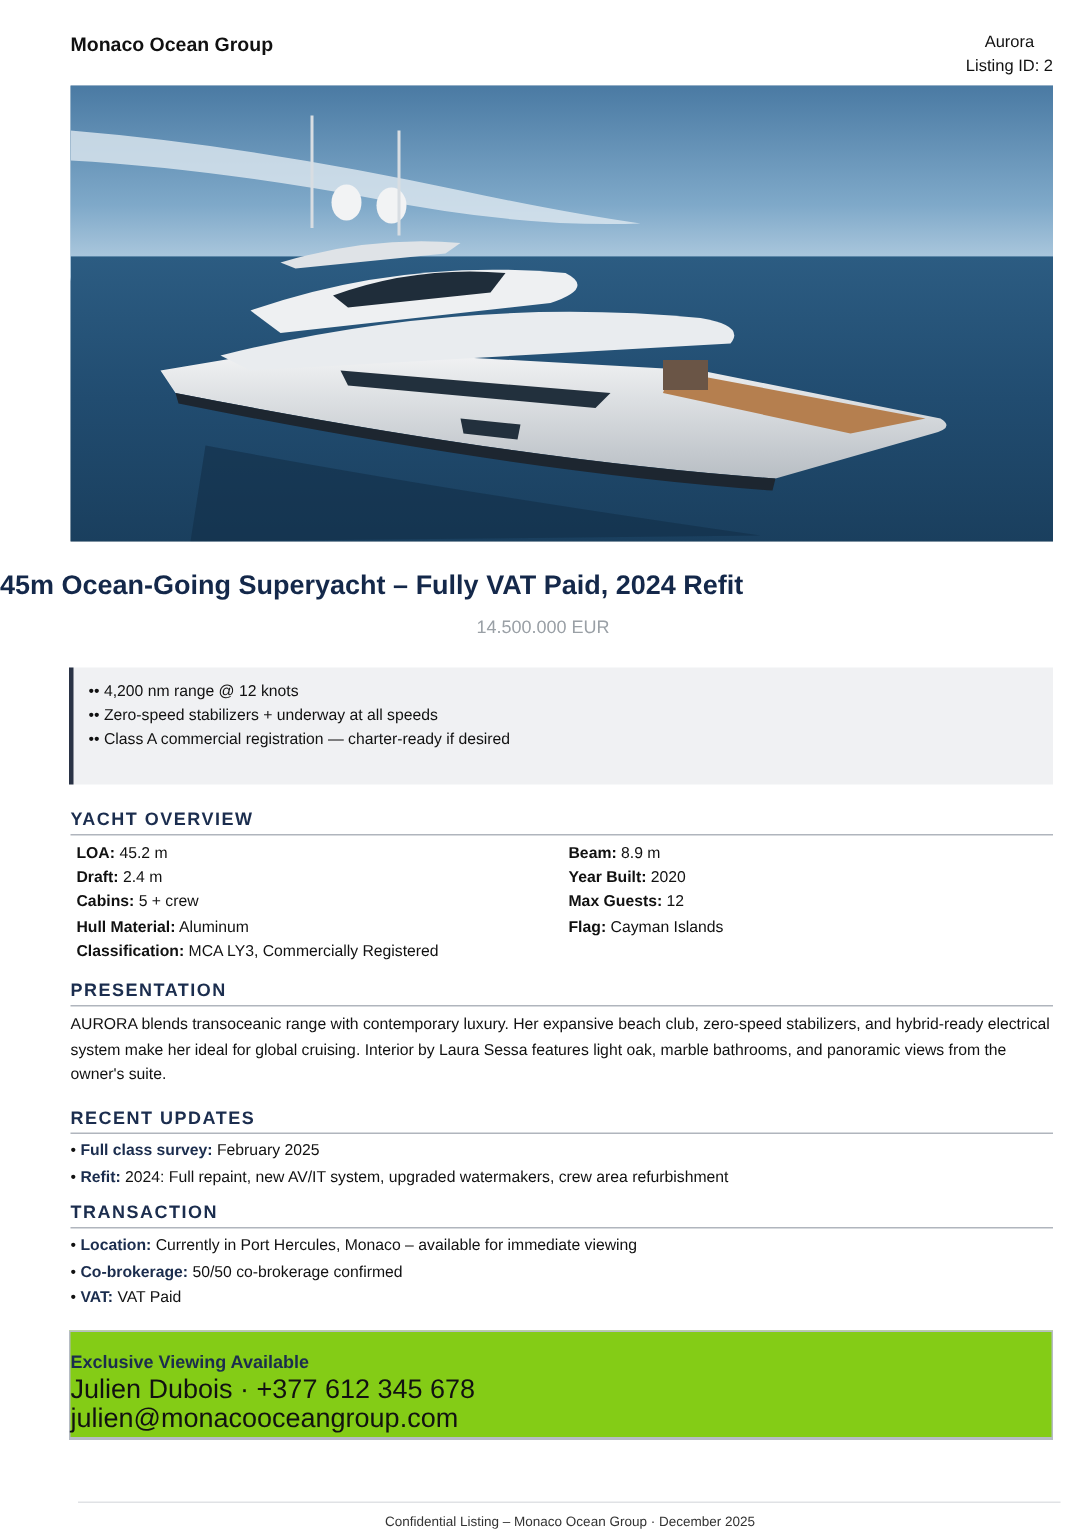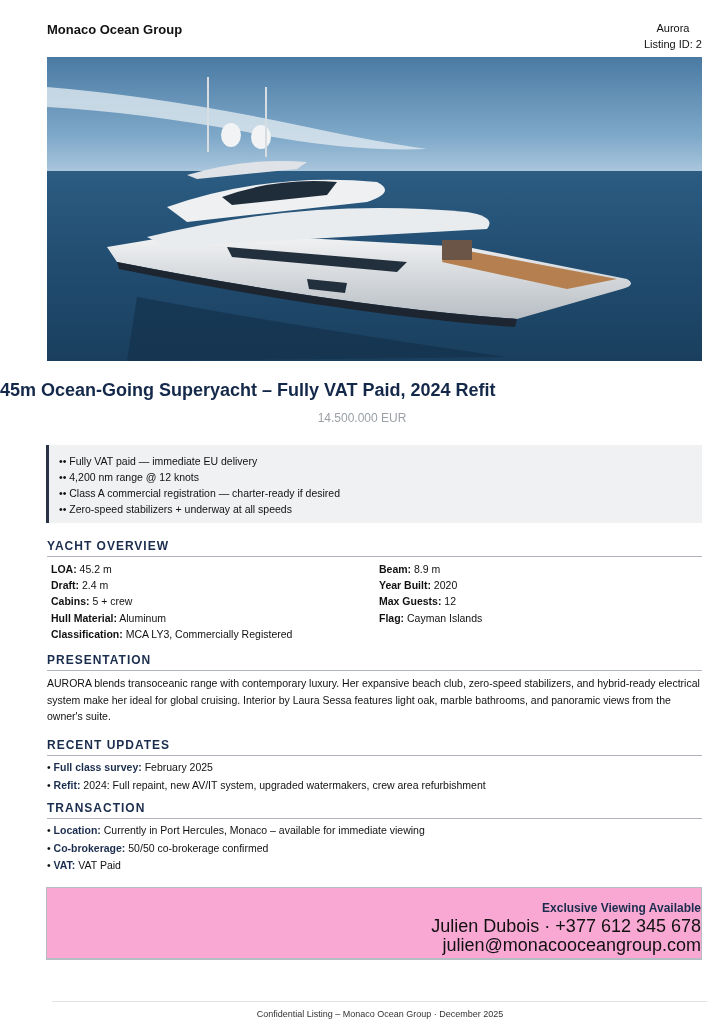--- a/index.html
+++ b/index.html
@@ -26,21 +26,21 @@
   .specs { position: absolute; left: 51px; top: 561px; width: 651px; display: grid; grid-template-columns: 328px 323px; row-gap: 0; }
   .spec { font-size: 10.5px; line-height: 16.2px; color: #111; white-space: nowrap; }
   .spec b { font-weight: bold; }
 
   .para { position: absolute; left: 47px; width: 655px; top: 675px; font-size: 10.5px; line-height: 16.5px; color: #111; }
 
   .blist { position: absolute; left: 47px; width: 655px; }
   .blist .row { font-size: 10.5px; line-height: 17.5px; color: #111; }
   .blist .row b { color: #1b2d4e; }
 
-  .contact { position: absolute; left: 46px; top: 887px; width: 656px; height: 73px; background: #f9a8d4; border: 1px solid #b6bcc4; border-bottom-width: 2px; text-align: right; padding-top: 11px; }
+  .contact { position: absolute; left: 46px; top: 887px; width: 656px; height: 73px; background: #84cc16; border: 1px solid #b6bcc4; border-bottom-width: 2px; text-align: left; padding-top: 11px; }
   .contact .c-title { font-size: 12px; font-weight: bold; color: #1b2d4e; line-height: 18px; }
   .contact .c-line { font-size: 18px; color: #111; line-height: 19px; }
 
   .footer-rule { position: absolute; left: 52px; width: 655px; top: 1001px; border-top: 1px solid #e0e2e5; }
   .footer { position: absolute; left: 0; width: 760px; top: 1009px; text-align: center; font-size: 9px; color: #333; }
 </style>
 </head>
 <body>
 
 <div class="header">
@@ -87,24 +87,23 @@
     <rect x="218" y="30" width="2" height="70" fill="#d8dde2"></rect>
     <path d="M400 190 L570 222 L520 232 L395 205 Z" fill="#b57f4f"></path>
     <rect x="395" y="183" width="30" height="20" fill="#6a5546"></rect>
   </svg>
 </div>
 
 <div class="title">45m Ocean-Going Superyacht – Fully VAT Paid, 2024 Refit</div>
 <div class="price">14.500.000 EUR</div>
 
 <ul class="highlights">
-  <li>Fully VAT paid — immediate EU delivery</li>
   <li>4,200 nm range @ 12 knots</li>
+  <li>Zero-speed stabilizers + underway at all speeds</li>
   <li>Class A commercial registration — charter-ready if desired</li>
-  <li>Zero-speed stabilizers + underway at all speeds</li>
 </ul>
 
 <div class="section-h" style="top:539px;">YACHT OVERVIEW</div>
 <div class="specs">
   <div class="spec"><b>LOA:</b> <span>45.2 m</span></div>
   <div class="spec"><b>Beam:</b> <span>8.9 m</span></div>
   <div class="spec"><b>Draft:</b> <span>2.4 m</span></div>
   <div class="spec"><b>Year Built:</b> <span>2020</span></div>
   <div class="spec"><b>Cabins:</b> <span>5 + crew</span></div>
   <div class="spec"><b>Max Guests:</b> <span>12</span></div>

